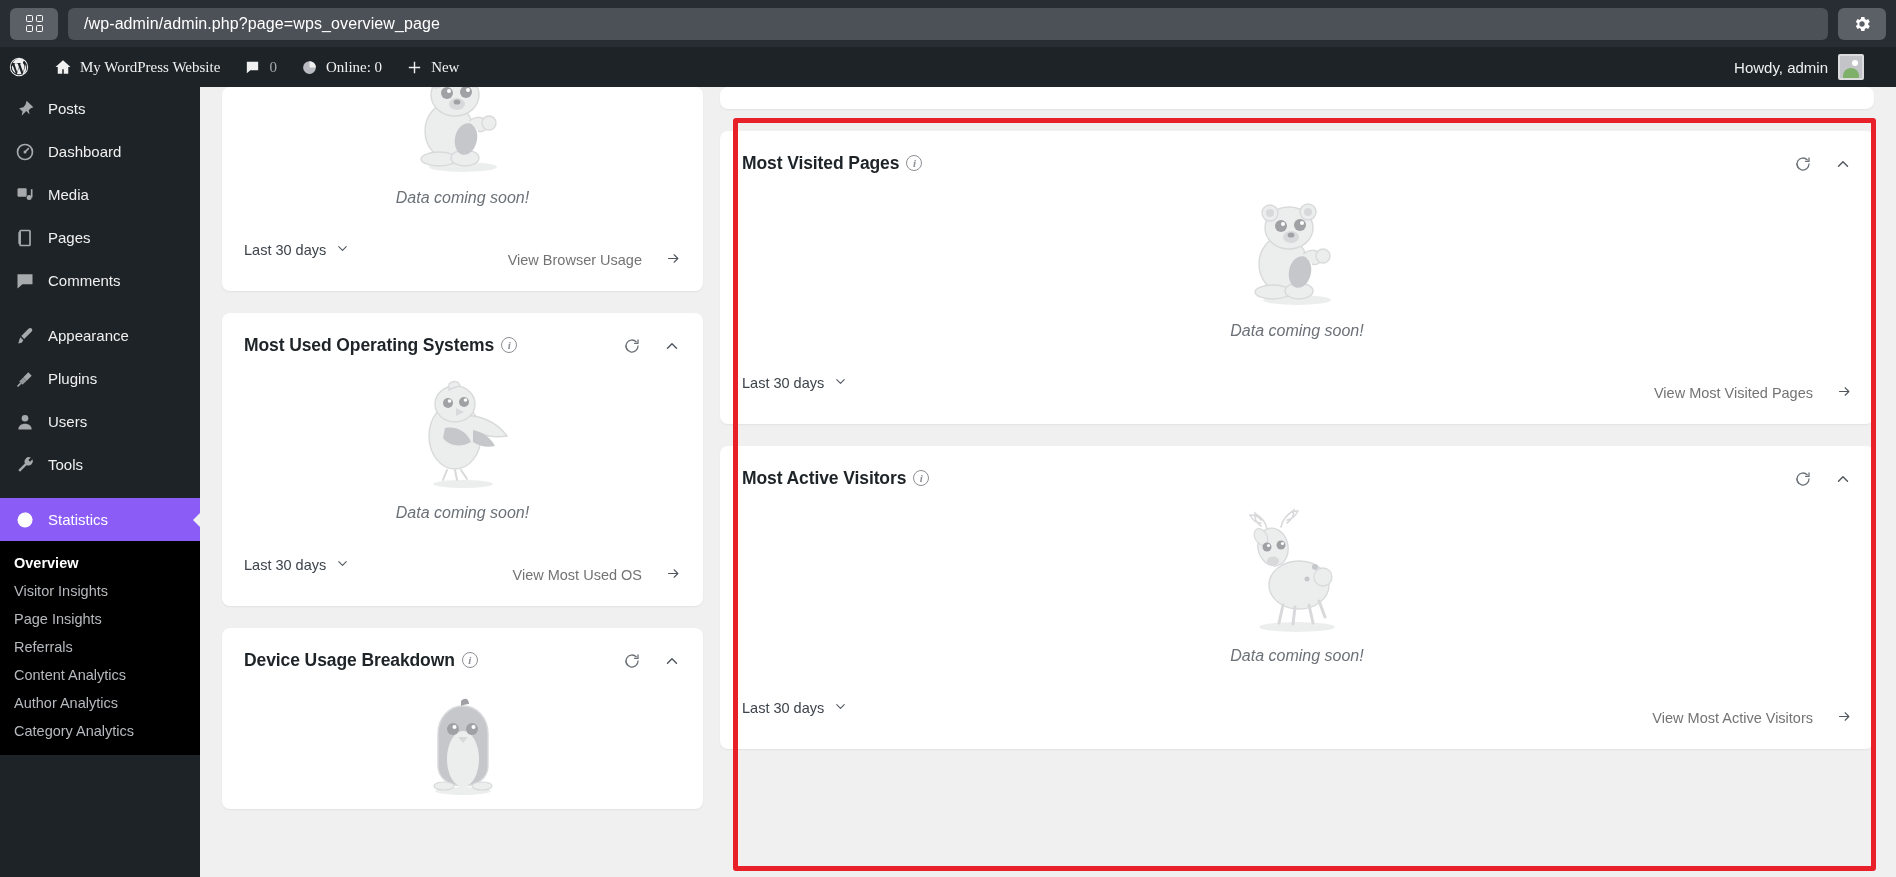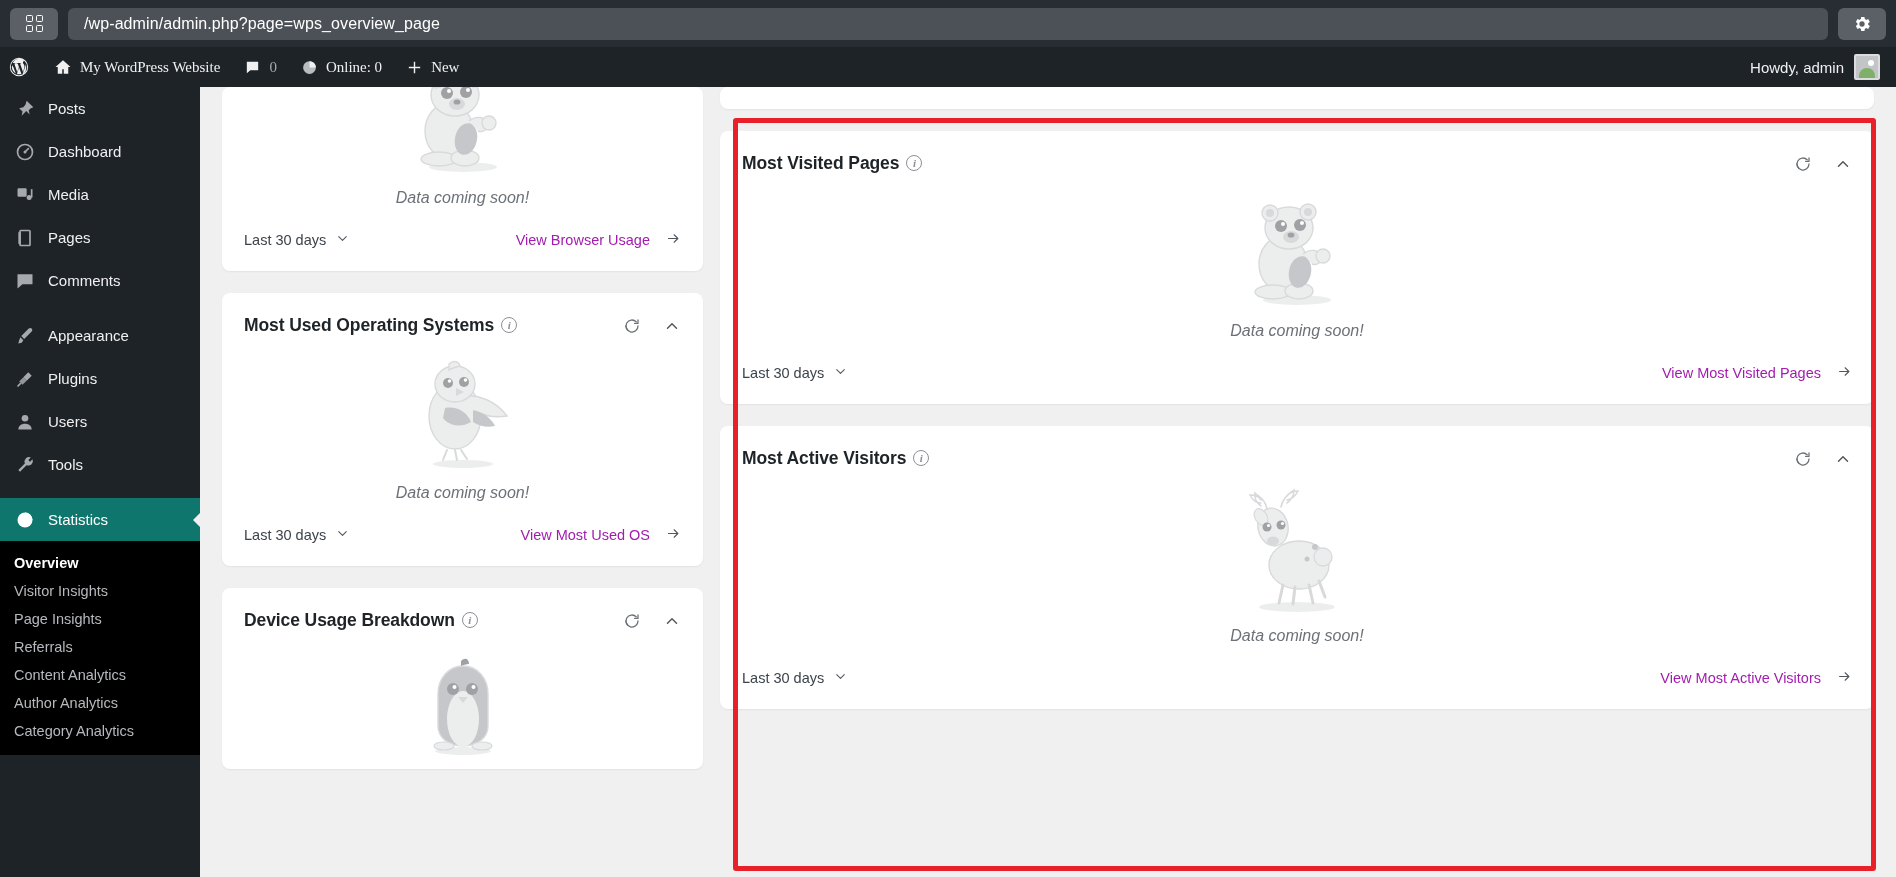--- a/index.html
+++ b/index.html
@@ -57,21 +57,21 @@
   }
   .ab-item {
     display: flex; align-items: center; gap: 8px;
     padding: 0 12px; height: 40px;
     color: #f0f0f1; cursor: pointer;
     white-space: nowrap;
     font-family: Liberation Serif, serif;
   }
   .ab-item.first { padding-left: 8px; }
   .ab-spacer { flex: 1; }
-  .ab-right { display: flex; align-items: center; gap: 10px; padding-right: 16px; }
+  .ab-right { display: flex; align-items: center; gap: 10px; padding-right: 32px; }
   .avatar {
     width: 26px; height: 26px; border-radius: 2px;
     background: #c3c4c7;
     position: relative; overflow: hidden;
     border: 2px solid #dcdcde;
   }
   .avatar::before {
     content:""; position:absolute; left:3px; bottom:0; width:16px; height:10px;
     background:#7fb069; border-radius: 8px 8px 0 0;
   }
@@ -94,21 +94,21 @@
     display: flex; align-items: center; gap: 12px;
     height: 43px; padding-left: 14px;
     color: #f0f0f1; cursor: pointer;
     position: relative;
   }
   .menu-item .mi-icon {
     width: 22px; height: 22px; display:flex; align-items:center; justify-content:center;
     color: #a7aaad; flex: 0 0 22px;
   }
   .menu-item.current {
-    background: #0f766e; color: #fff; font-weight: 400;
+    background: #8b5cf6; color: #fff; font-weight: 400;
   }
   .menu-item.current .mi-icon { color:#fff; }
   .menu-item.current::after {
     content: ""; position: absolute; right: -1px; top: 50%;
     margin-top: -8px;
     border: 8px solid transparent; border-right-color: #f0f0f1;
   }
   .menu-sep { height: 12px; }
   .submenu { background: #000000; padding: 8px 0 10px 0; }
   .submenu-item {
@@ -162,21 +162,21 @@
   .coming-soon {
     font-style: italic; color: #6b7177; font-size: 16px;
     margin-top: 6px;
   }
   .card-foot {
     display: flex; align-items: center; justify-content: space-between;
     padding: 18px 22px 22px 22px;
     font-size: 14.5px;
   }
   .range-select { display:flex; align-items:center; gap: 9px; color:#3c434a; cursor:pointer; }
-  .view-link { display:flex; align-items:center; gap: 16px; color:#a21caf; cursor:pointer; text-decoration:none; }
+  .view-link { display:flex; align-items:center; gap: 24px; color:#737373; cursor:pointer; text-decoration:none;margin-top:20px; }
 
   
   .highlight-box {
     position: absolute;
     left: 533px; top: 31px;
     width: 1143px; height: 753px;
     border: 5px solid #e8202a;
     border-radius: 3px;
     pointer-events: none;
     z-index: 20;

